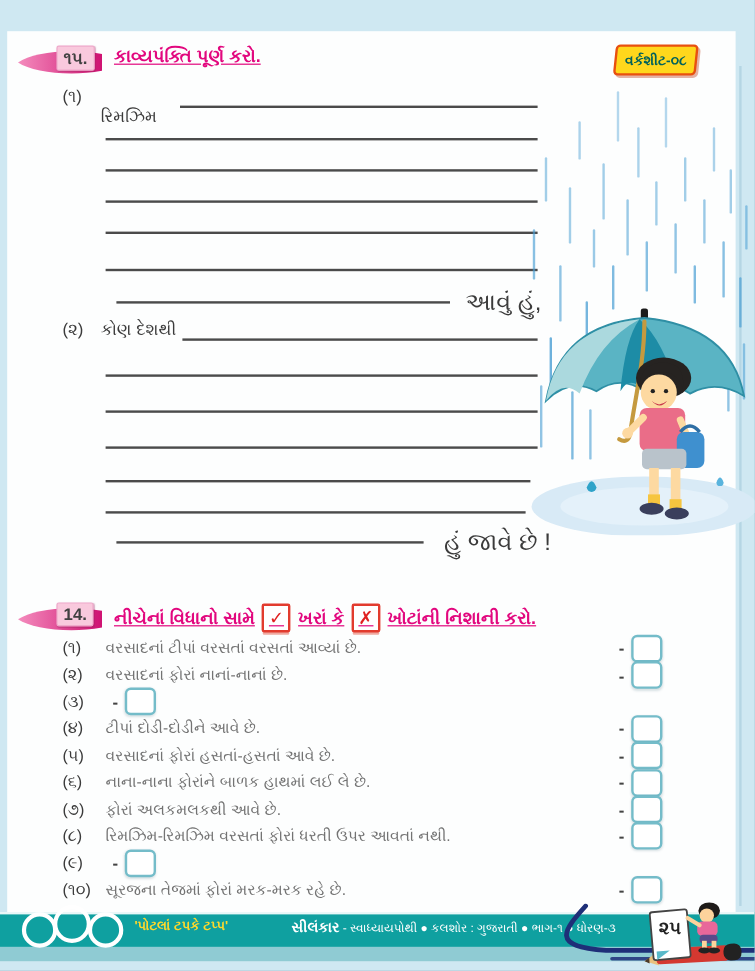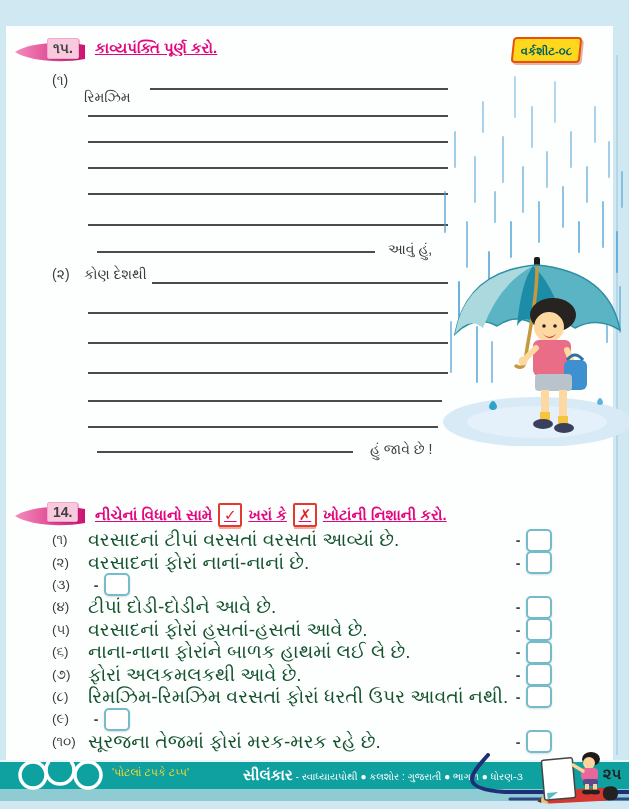--- a/index.html
+++ b/index.html
@@ -21,43 +21,43 @@
             font-size:15px;font-weight:bold;box-shadow:0 3px 0 -1px #f0a9a0;}
 
   .badge{position:absolute;left:512px;top:37px;background:#ffd71c;border:2px solid #e8500f;
          border-radius:4px;padding:2px 7px;transform:skewX(-6deg);
          box-shadow:2px 2px 0 rgba(180,40,0,.35);}
   .badge span{display:inline-block;transform:skewX(6deg);font-size:11.5px;font-weight:bold;color:#00615c;}
 
   
   .wline{position:absolute;height:0;border-top:2px solid #4b4b4b;}
   .sublabel{position:absolute;font-size:14px;color:#3b3b3b;white-space:nowrap;}
-  .ending{position:absolute;font-size:14px;color:#3b3b3b;white-space:nowrap;text-align:center;}
+  .ending{position:absolute;font-size:20px;color:#3b3b3b;white-space:nowrap;text-align:center;}
 
   
   .stmt-list{position:absolute;left:52px;top:529px;width:500px;}
   .stmt-row{display:flex;align-items:center;height:22.4px;}
   .stmt-num{width:36px;font-size:13.5px;color:#3b3b3b;flex:0 0 auto;}
-  .stmt-text{flex:1 1 auto;font-size:19px;color:#14532d;white-space:nowrap;overflow:hidden;}
+  .stmt-text{flex:1 1 auto;font-size:13px;color:#737373;white-space:nowrap;overflow:hidden;}
   .stmt-dash{width:16px;text-align:center;font-size:14px;font-weight:bold;color:#444;flex:0 0 auto;}
   .stmt-box{flex:0 0 auto;width:22px;height:19px;border:2px solid #74bcc9;border-radius:5px;
             background:#fff;box-shadow:0 1px 2px rgba(0,60,80,.15);}
 
   
   .footer-band{position:absolute;left:0;top:760px;width:629px;height:29px;background:#0fa0a0;
                border-top:2px solid #e9f7f8;}
   .footer-strip{position:absolute;left:0;top:789px;width:629px;height:12px;background:#8fcbd3;}
-  .footer-left-title{position:absolute;left:112px;top:766px;font-size:11px;font-weight:normal;color:#ffd92b;white-space:nowrap;}
+  .footer-left-title{position:absolute;left:112px;top:766px;font-size:11px;font-weight:bold;color:#ffd92b;white-space:nowrap;}
   .footer-center{position:absolute;left:243px;top:766px;font-size:10px;color:#ffffff;white-space:nowrap;}
-  .footer-center b{font-size:15px;}
+  .footer-center b{font-size:12px;}
   .rings{position:absolute;left:10px;top:748px;}
   .wave-svg{position:absolute;left:430px;top:753px;}
   .pencil-kid{position:absolute;left:533px;top:750px;}
-  .pagenum{position:absolute;left:549px;top:765px;width:30px;text-align:center;
-           font-size:15px;font-weight:bold;color:#222;margin-left:48px;}
+  .pagenum{position:absolute;left:549px;top:765px;width:30px;
+           font-size:15px;font-weight:bold;color:#222;}
   .illu{position:absolute;left:437px;top:72px;}
 </style>
 </head>
 <body>
 
 <div class="page">
   <div class="content"></div>
   <div class="edge-line"></div>
 
   <div class="qheader" style="top:38px;">

